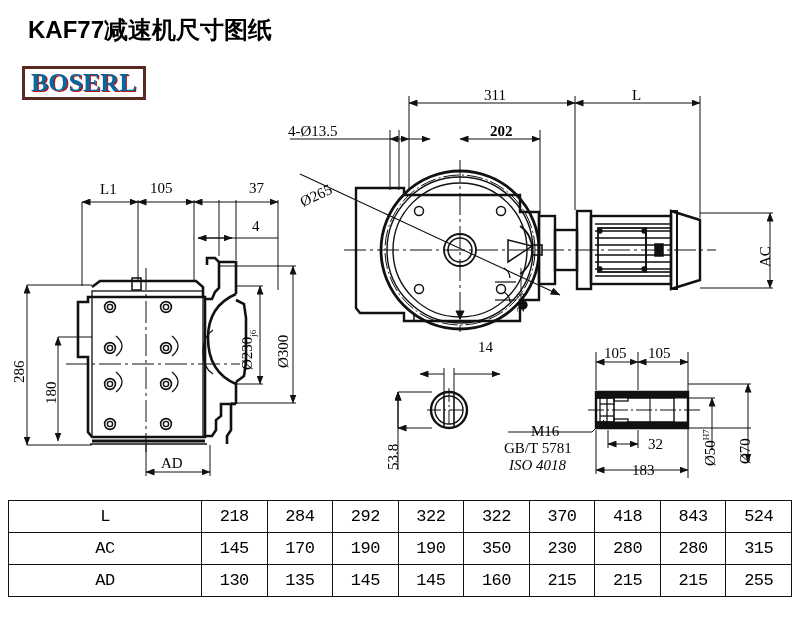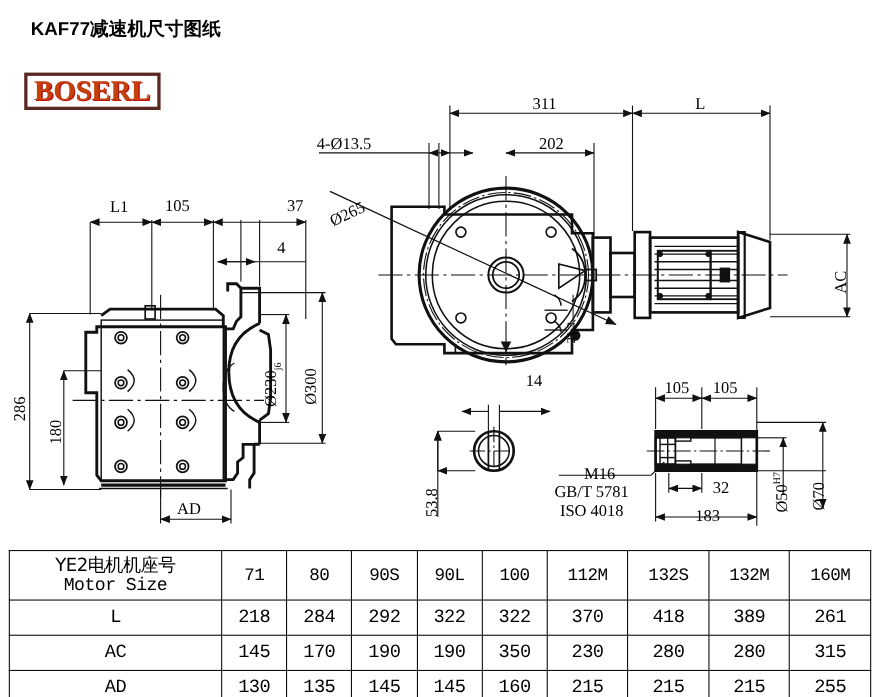--- a/index.html
+++ b/index.html
@@ -6,33 +6,33 @@
   body{
     width:800px;height:634px;position:relative;overflow:hidden;
     font-family:"Liberation Serif",serif;color:#000;
   }
   #sheet{position:absolute;left:0;top:0;width:800px;height:634px;}
 
   
   #title{
     position:absolute;left:28px;top:18px;
     font-family:"Liberation Sans",sans-serif;
-    font-weight:bold;font-size:17px;letter-spacing:0px;
+    font-weight:bold;font-size:24px;letter-spacing:0px;
     white-space:nowrap;line-height:1;
   }
   
   #logo{
     position:absolute;left:22px;top:66px;
     border:3px solid #5a2a22;background:#fff;
     padding:0px 6px 1px 6px;
   }
   #logo span{
     font-family:"Liberation Serif",serif;
     font-size:26px;font-weight:bold;line-height:1.05;
-    color:#c2410c;
+    color:#0369a1;
     text-shadow:1.2px 0.6px 0 #c01010;
     letter-spacing:0px;
   }
 
   
   .dt{position:absolute;font-family:"Liberation Serif",serif;font-size:15px;
       white-space:nowrap;line-height:1;}
   .dt.sm{font-size:13px;}
   .dt.rot{transform-origin:left top;transform:rotate(-90deg);}
   .dt.rotd{transform-origin:left top;}
@@ -312,82 +312,67 @@
 
     <line x1="508" y1="432" x2="592" y2="432"></line>
     <line x1="592" y1="432" x2="604" y2="420"></line>
   </g>
 
   </g>
 </svg>
 
 <div class="dt" style="left:100px;top:182px;">L1</div>
 <div class="dt" style="left:150px;top:181px;">105</div>
-<div class="dt" style="left:249px;top:181px;margin-left:12px;">37</div>
+<div class="dt" style="left:249px;top:181px;">37</div>
 <div class="dt" style="left:252px;top:219px;">4</div>
 <div class="dt rot" style="left:12px;top:383px;">286</div>
 <div class="dt rot" style="left:44px;top:404px;">180</div>
 <div class="dt rot" style="left:240px;top:370px;">
   <span>Ø230</span><span class="sub">j6</span>
 </div>
 <div class="dt rot" style="left:276px;top:368px;">Ø300</div>
 <div class="dt" style="left:161px;top:456px;">AD</div>
 
 <div class="dt" style="left:484px;top:88px;">311</div>
-<div class="dt" style="left:490px;top:124px;">202</div>
+<div class="dt" style="left:490px;top:124px;font-weight:bold;">202</div>
 <div class="dt" style="left:632px;top:88px;">L</div>
 <div class="dt" style="left:288px;top:124px;">4-Ø13.5</div>
 <div class="dt rotd" style="left:298px;top:196px;transform:rotate(-25deg);">Ø265</div>
 <div class="dt rot" style="left:758px;top:267px;">AC</div>
 <div class="dt rot sm" style="left:515px;top:312px;font-size:11px;">21.3</div>
 
 <div class="dt" style="left:478px;top:340px;">14</div>
 <div class="dt rot" style="left:386px;top:470px;">53.8</div>
 
 <div class="dt" style="left:531px;top:424px;">M16</div>
 <div class="dt" style="left:504px;top:441px;">GB/T 5781</div>
-<div class="dt" style="left:509px;top:458px;">ISO 4018</div>
+<div class="dt" style="left:509px;top:458px;font-style:italic;">ISO 4018</div>
 
 <div class="dt" style="left:604px;top:346px;">105</div>
 <div class="dt" style="left:648px;top:346px;">105</div>
 <div class="dt" style="left:648px;top:437px;">32</div>
 <div class="dt" style="left:632px;top:463px;">183</div>
 <div class="dt rot" style="left:702px;top:466px;">
   <span>Ø50</span><span class="sup">H7</span>
 </div>
 <div class="dt rot" style="left:738px;top:464px;">Ø70</div>
 
 <table id="spec-table">
   <tbody>
-    <tr>
-      <td class="hd namecol">
-        <div class="cn">YE2电机机座号</div>
-        <div>Motor Size</div>
-      </td>
-      <td class="hd">71</td>
-      <td class="hd">80</td>
-      <td class="hd">90S</td>
-      <td class="hd">90L</td>
-      <td class="hd">100</td>
-      <td class="hd">112M</td>
-      <td class="hd">132S</td>
-      <td class="hd">132M</td>
-      <td class="hd">160M</td>
-    </tr>
     <tr>
       <td class="namecol">L</td>
       <td>218</td>
       <td>284</td>
       <td>292</td>
       <td>322</td>
       <td>322</td>
       <td>370</td>
       <td>418</td>
-      <td>389</td>
-      <td>261</td>
+      <td>843</td>
+      <td>524</td>
     </tr>
     <tr>
       <td class="namecol">AC</td>
       <td>145</td>
       <td>170</td>
       <td>190</td>
       <td>190</td>
       <td>350</td>
       <td>230</td>
       <td>280</td>

